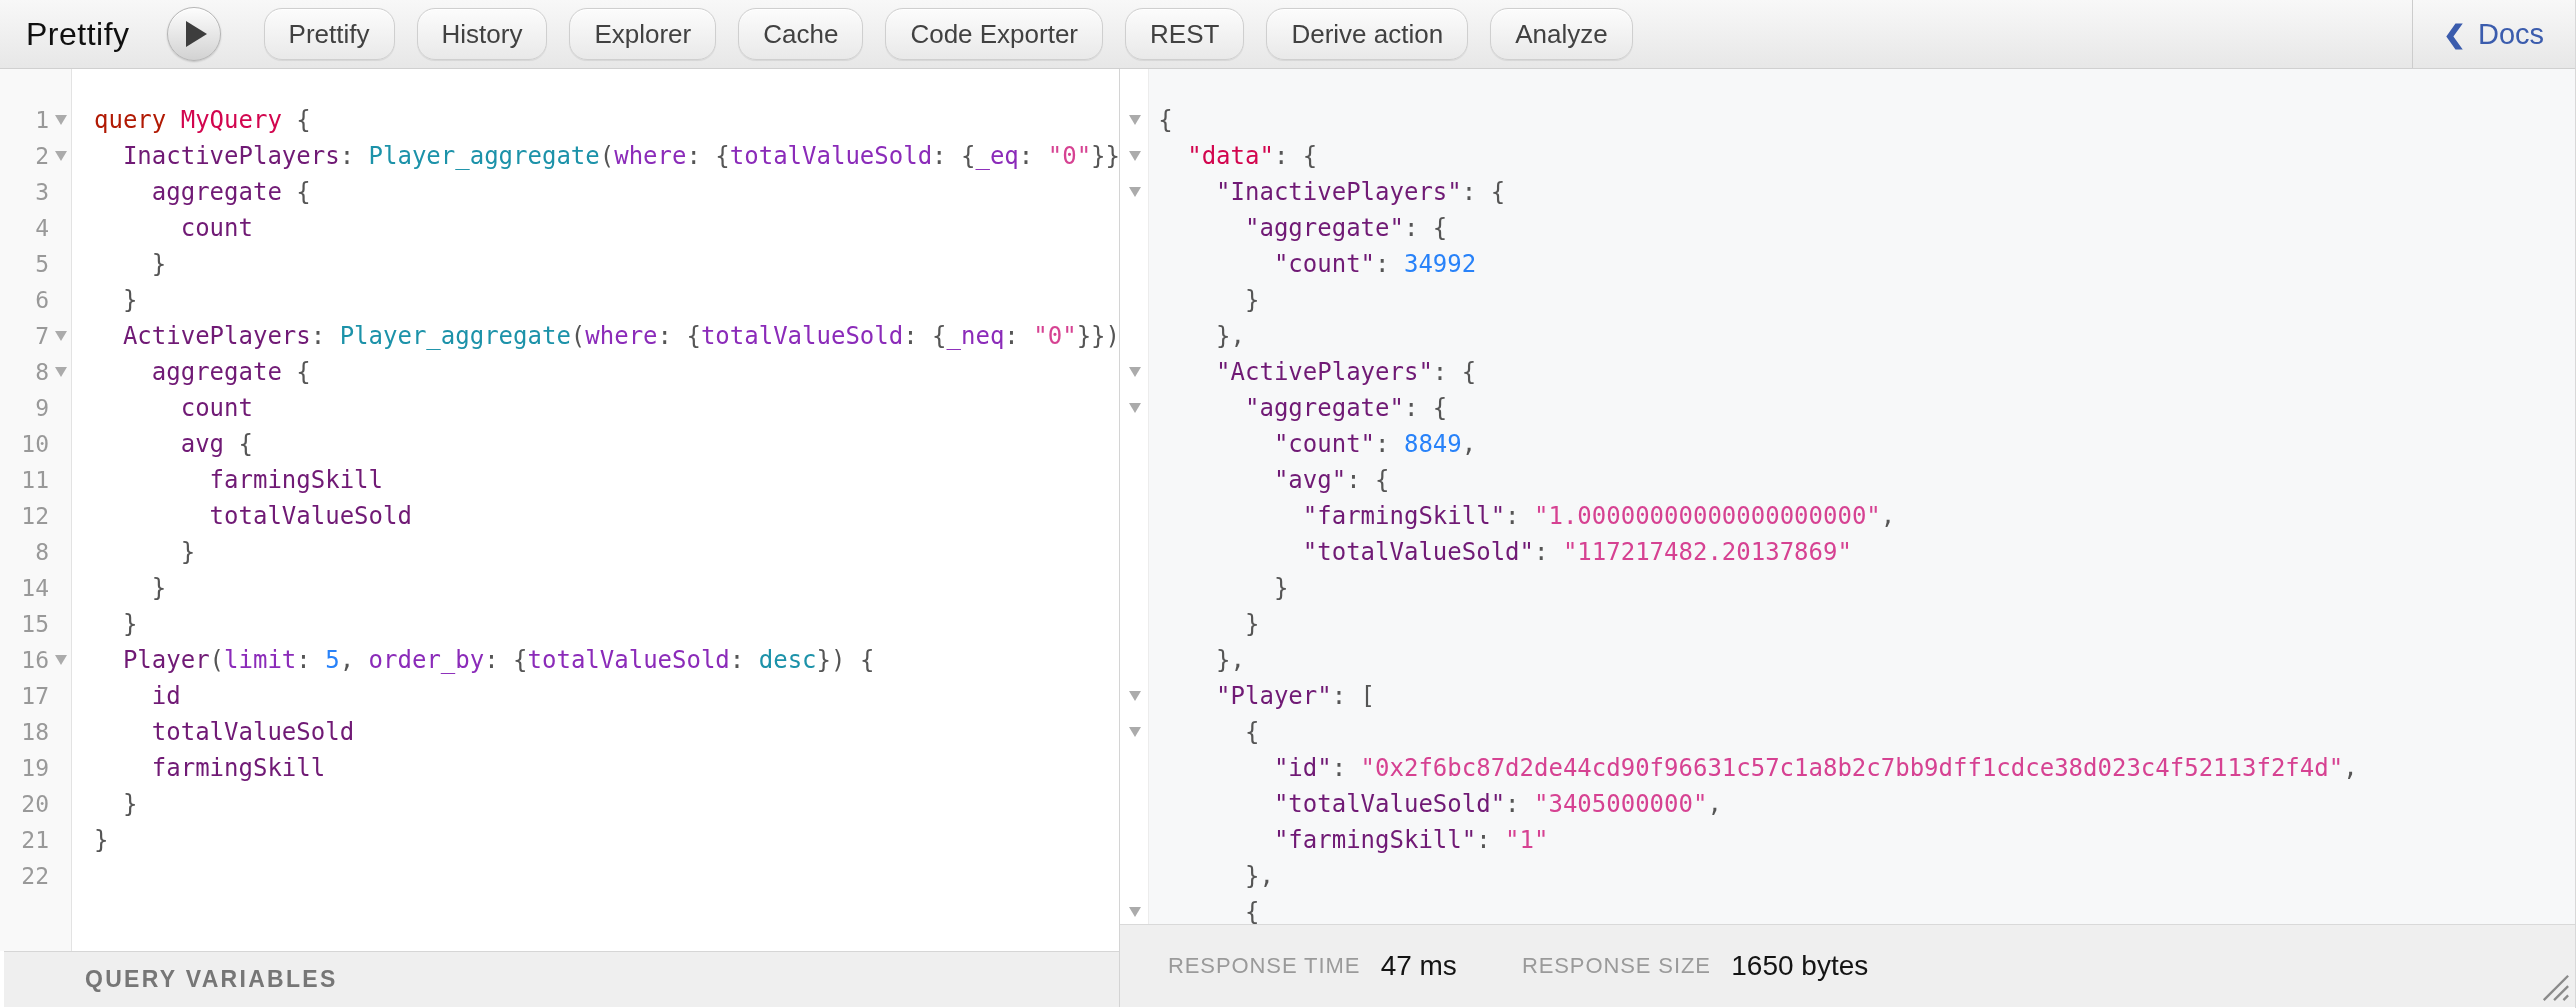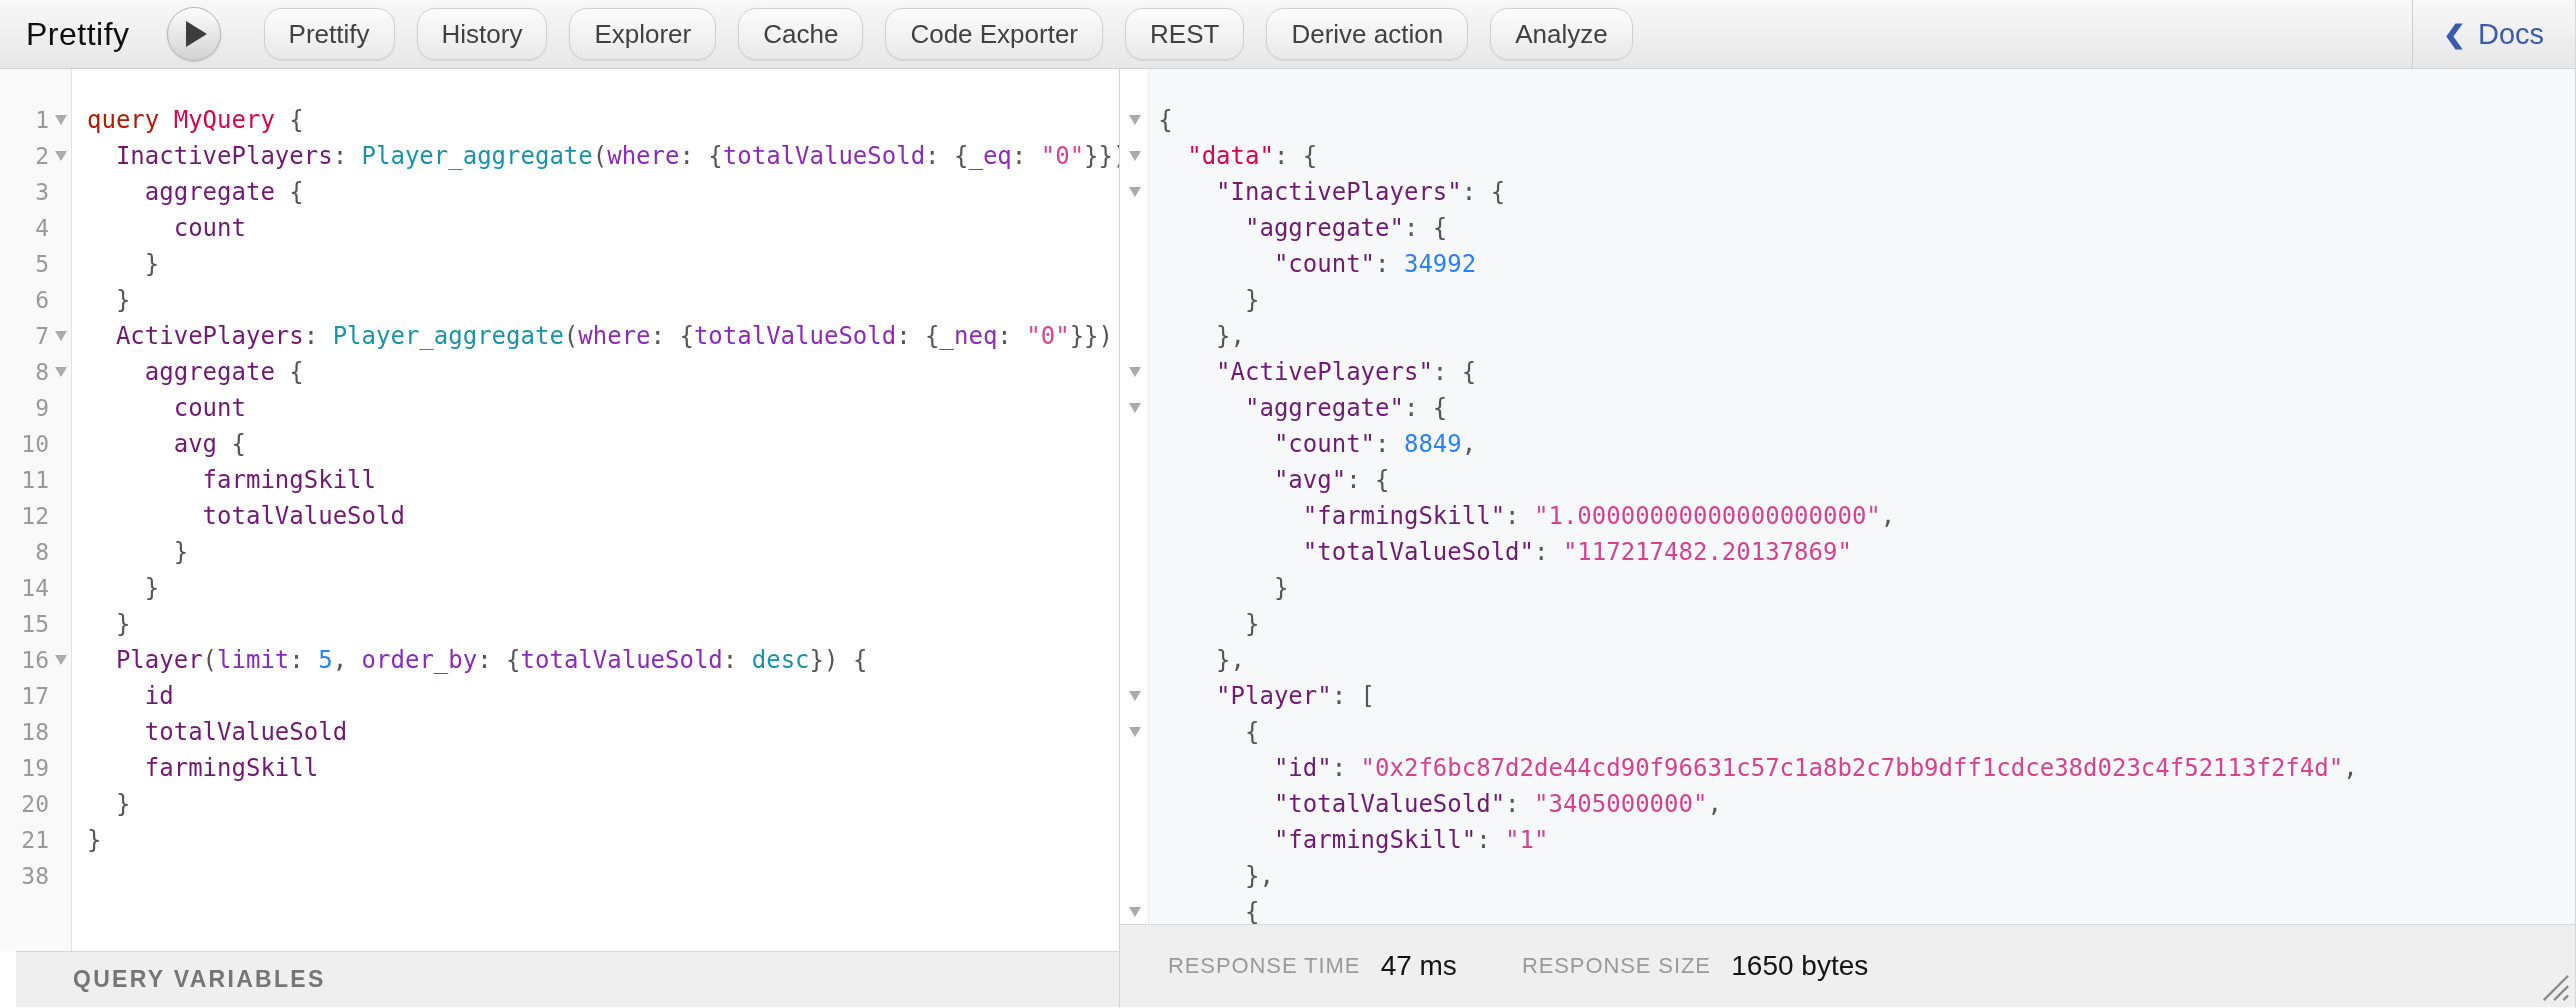--- a/index.html
+++ b/index.html
@@ -36,35 +36,35 @@
                  border-right:0.9px solid #d4d4d4; overflow:hidden; }
   .gutter-bg { position:absolute; left:0; top:0; bottom:56px; width:72px;
                background:#f9f9f9; border-right:0.9px solid #e3e3e3; }
   .rows { position:relative; padding-top:33px; }
   .row { display:flex; height:36px; align-items:center; white-space:pre; }
   .gut { flex:0 0 73px; display:flex; align-items:center; justify-content:flex-end; height:36px; }
   .ln { color:#999; font-size:23px; }
   .foldcell { width:24px; display:flex; align-items:center; justify-content:center; }
   .tri-down { width:0; height:0; border-top:10.2px solid #ababab;
               border-left:6.5px solid transparent; border-right:6.5px solid transparent; }
-  .row .code { padding-left:14px; overflow:hidden; white-space:pre; }
+  .row .code { padding-left:21px; overflow:hidden; white-space:pre; }
 
   .tk-kw  { color:#B11A04; }
   .tk-def { color:#D2054E; }
   .tk-prop{ color:#701a75; }
   .tk-qual{ color:#1C92A9; }
   .tk-attr{ color:#8B2BB9; }
   .tk-str { color:#D64292; }
   .tk-num { color:#2882F9; }
   .tk-pun { color:#555; }
   .tk-ws  { color:#555; }
 
-  .variables-footer { position:absolute; left:16px; right:0; bottom:0; height:56px;
+  .variables-footer { position:absolute; left:4px; right:0; bottom:0; height:56px;
                       background:#efefef; border-top:0.9px solid #d6d6d6;
-                      display:flex; align-items:center; padding-left:57px;
+                      display:flex; align-items:center; padding-left:81px;
                       color:#767676; font-weight:bold; font-size:23px; letter-spacing:2.3px; cursor:pointer; }
 
   .response-pane { position:relative; flex:1; background:#f7f8f9; overflow:hidden; }
   .resp-gutter-bg { position:absolute; left:0; top:0; bottom:83px; width:29px;
                     background:#ffffff; border-right:0.9px solid #ececec; }
   .resp-rows { position:relative; padding-top:33px; }
   .resp-row { display:flex; height:36px; align-items:center; white-space:pre; }
   .resp-fold { flex:0 0 30px; display:flex; align-items:center; justify-content:center; }
   .resp-row .code { padding-left:8.3px; white-space:pre; }
 
@@ -121,21 +121,21 @@
           <div class="row"><div class="gut"><span class="ln">12</span><span class="foldcell"></span></div><div class="code"><span class="tk-ws">        </span><span class="tk-prop">totalValueSold</span></div></div>
           <div class="row"><div class="gut"><span class="ln">8</span><span class="foldcell"></span></div><div class="code"><span class="tk-ws">      </span><span class="tk-pun">}</span></div></div>
           <div class="row"><div class="gut"><span class="ln">14</span><span class="foldcell"></span></div><div class="code"><span class="tk-ws">    </span><span class="tk-pun">}</span></div></div>
           <div class="row"><div class="gut"><span class="ln">15</span><span class="foldcell"></span></div><div class="code"><span class="tk-ws">  </span><span class="tk-pun">}</span></div></div>
           <div class="row"><div class="gut"><span class="ln">16</span><span class="foldcell"><span class="tri-down"></span></span></div><div class="code"><span class="tk-ws">  </span><span class="tk-prop">Player</span><span class="tk-pun">(</span><span class="tk-attr">limit</span><span class="tk-pun">:</span><span class="tk-ws"> </span><span class="tk-num">5</span><span class="tk-pun">,</span><span class="tk-ws"> </span><span class="tk-attr">order_by</span><span class="tk-pun">:</span><span class="tk-ws"> </span><span class="tk-pun">{</span><span class="tk-attr">totalValueSold</span><span class="tk-pun">:</span><span class="tk-ws"> </span><span class="tk-qual">desc</span><span class="tk-pun">})</span><span class="tk-ws"> </span><span class="tk-pun">{</span></div></div>
           <div class="row"><div class="gut"><span class="ln">17</span><span class="foldcell"></span></div><div class="code"><span class="tk-ws">    </span><span class="tk-prop">id</span></div></div>
           <div class="row"><div class="gut"><span class="ln">18</span><span class="foldcell"></span></div><div class="code"><span class="tk-ws">    </span><span class="tk-prop">totalValueSold</span></div></div>
           <div class="row"><div class="gut"><span class="ln">19</span><span class="foldcell"></span></div><div class="code"><span class="tk-ws">    </span><span class="tk-prop">farmingSkill</span></div></div>
           <div class="row"><div class="gut"><span class="ln">20</span><span class="foldcell"></span></div><div class="code"><span class="tk-ws">  </span><span class="tk-pun">}</span></div></div>
           <div class="row"><div class="gut"><span class="ln">21</span><span class="foldcell"></span></div><div class="code"><span class="tk-pun">}</span></div></div>
-          <div class="row"><div class="gut"><span class="ln">38</span><span class="foldcell"></span></div><div class="code"></div></div>
+          <div class="row"><div class="gut"><span class="ln">22</span><span class="foldcell"></span></div><div class="code"></div></div>
         </div>
       <div class="variables-footer">
         <span>QUERY VARIABLES</span>
       </div>
     </section>
 
     <section class="response-pane">
       <div class="resp-gutter-bg"></div>
       <div class="resp-rows mono" id="response-rows">
           <div class="resp-row"><span class="resp-fold"><span class="tri-down"></span></span><div class="code"><span class="tk-pun">{</span></div></div>

